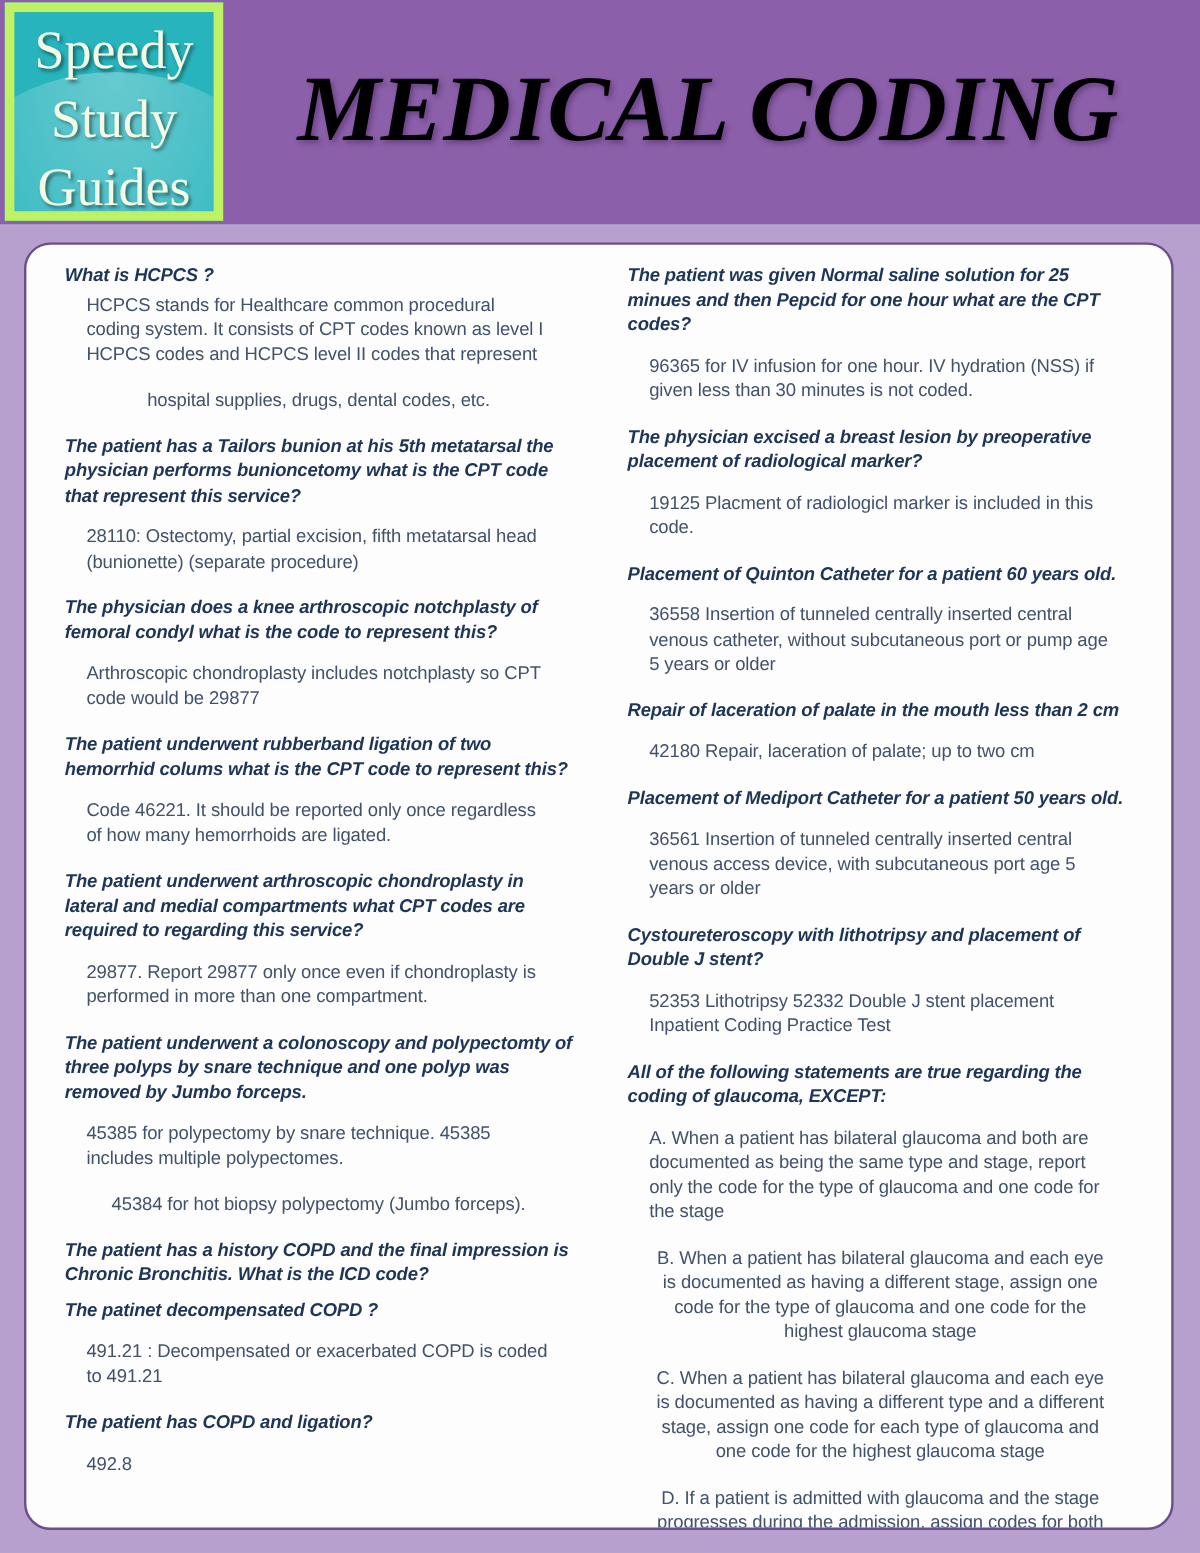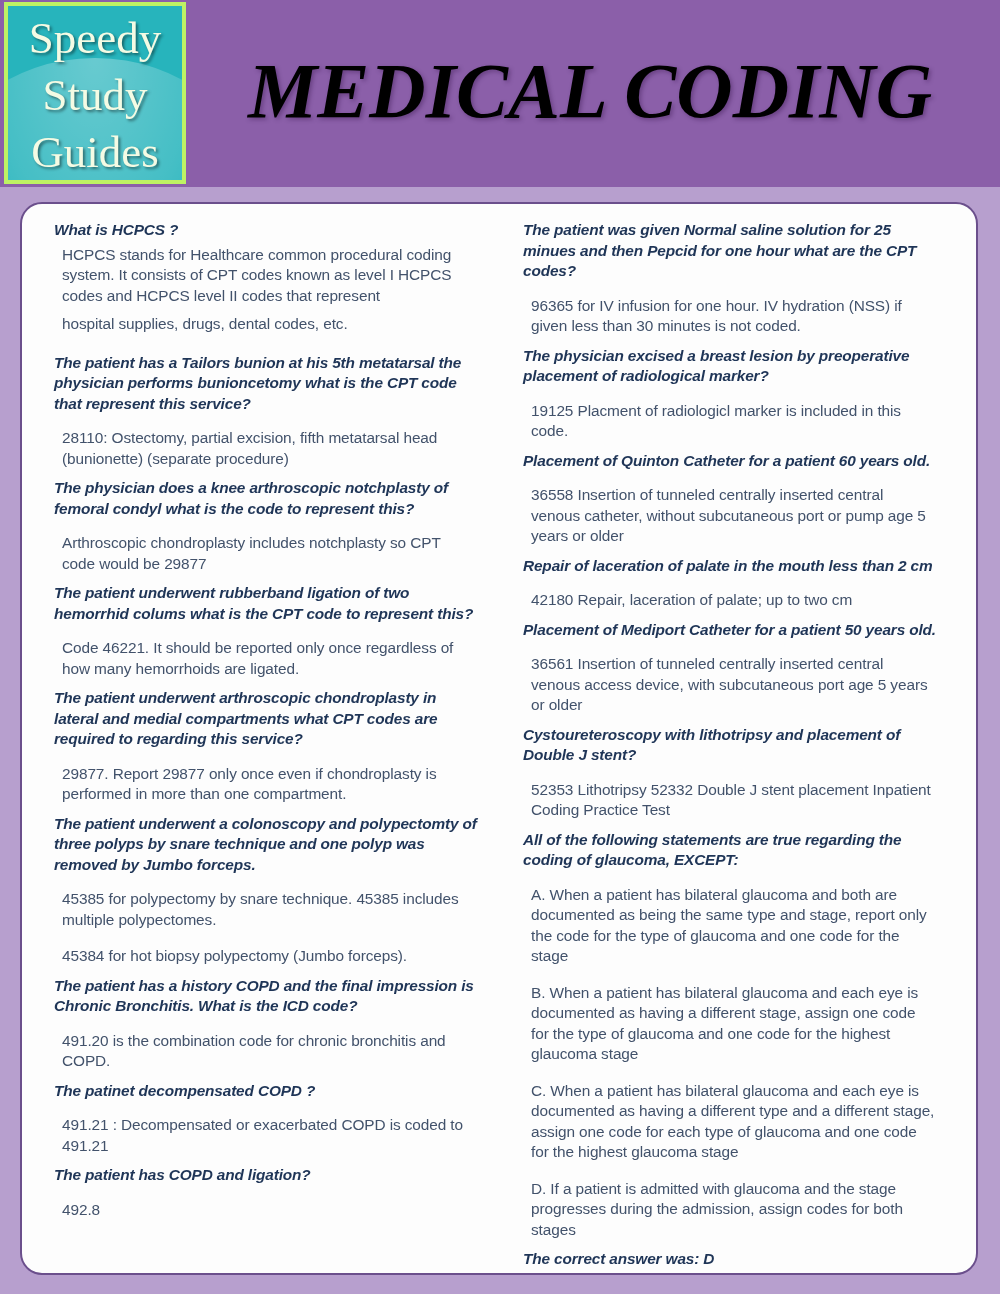--- a/index.html
+++ b/index.html
@@ -23,21 +23,21 @@
     background: #8b5fa9;
     overflow: hidden;
   }
 
   .logo-box {
     position: absolute;
     left: 4px;
     top: 2px;
     width: 182px;
     height: 182px;
-    border: 4px solid #bef264;
+    border: 8px solid #bef264;
     background: #27b4bc;
     box-sizing: border-box;
     overflow: hidden;
   }
   .logo-arc {
     position: absolute;
     left: -40%;
     top: 30%;
     width: 180%;
     height: 150%;
@@ -117,27 +117,27 @@
   .q {
     margin: 0 0 4px 0;
     font-weight: bold;
     font-style: italic;
     color: #1f3557;
     font-size: 15.4px;
     line-height: 20.5px;
     letter-spacing: -0.15px;
   }
   .a {
-    margin: 8px;
+    margin: 18px;
     color: #42526b;
     font-size: 15.4px;
     line-height: 20.5px;
     letter-spacing: -0.1px;
   }
-  .a + .a { margin-top: 16px; }
+  .a + .a { margin-top: 16px; text-align: center; }
   .q + .a { margin-top: 14px; }
 
   
   .qa-block.intro .a { margin-top: 0; }
   .qa-block.intro { margin-bottom: 18px; }
 </style>
 </head>
 <body>
 
 <div class="header-band">
@@ -178,21 +178,20 @@
           <p class="q">The patient underwent arthroscopic chondroplasty in lateral and medial compartments what CPT codes are required to regarding this service?</p>
           <p class="a">29877. Report 29877 only once even if chondroplasty is performed in more than one compartment.</p>
         </div>
         <div class="qa-block">
           <p class="q">The patient underwent a colonoscopy and polypectomty of three polyps by snare technique and one polyp was removed by Jumbo forceps.</p>
           <p class="a">45385 for polypectomy by snare technique. 45385 includes multiple polypectomes.</p>
           <p class="a">45384 for hot biopsy polypectomy (Jumbo forceps).</p>
         </div>
         <div class="qa-block">
           <p class="q">The patient has a history COPD and the final impression is Chronic Bronchitis. What is the ICD code?</p>
-          <p class="a">491.20 is the combination code for chronic bronchitis and COPD.</p>
         </div>
         <div class="qa-block">
           <p class="q">The patinet decompensated COPD ?</p>
           <p class="a">491.21 : Decompensated or exacerbated COPD is coded to 491.21</p>
         </div>
         <div class="qa-block">
           <p class="q">The patient has COPD and ligation?</p>
           <p class="a">492.8</p>
         </div>
       </div>

